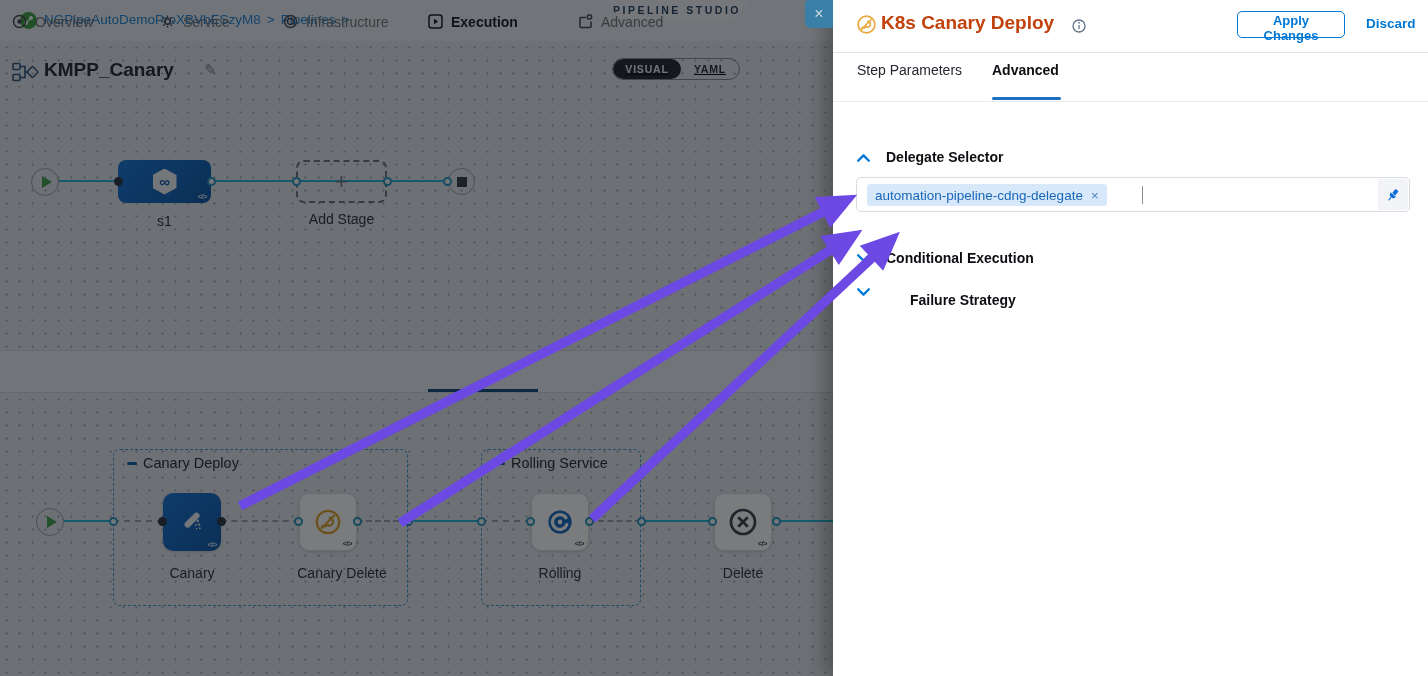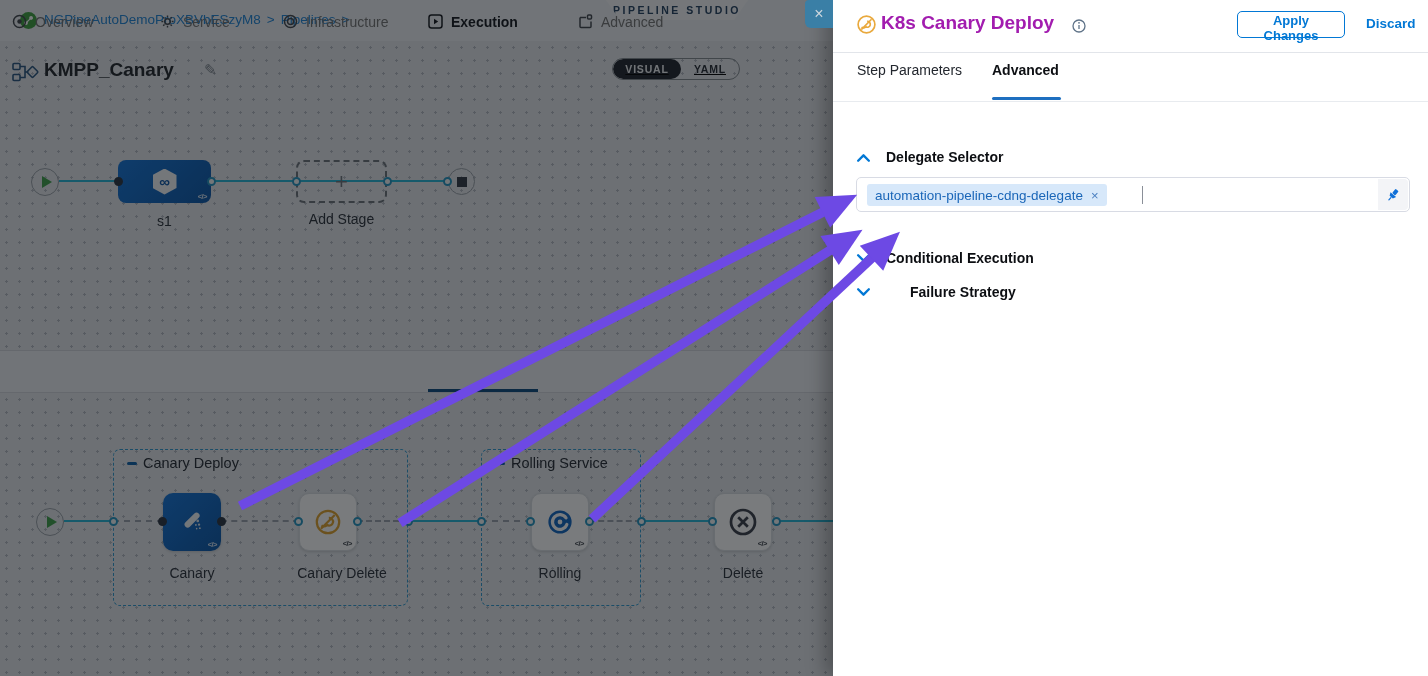--- a/index.html
+++ b/index.html
@@ -74,21 +74,21 @@
             justify-content:center;cursor:pointer;box-shadow:0 1px 3px rgba(0,0,0,.15);}
   .stepcard.blue{background:linear-gradient(135deg,#1374d8,#0c57a8);border:none;}
   
   #dim{position:absolute;left:0;top:0;width:833px;height:676px;background:rgba(11,14,19,0.55);z-index:40;}
   #drawer-close{position:absolute;left:805px;top:0;width:28px;height:28px;background:#3a7fa6;
                 border:none;border-radius:4px 0 0 6px;color:#cdd7de;font-size:16px;line-height:26px;
                 text-align:center;padding:0;cursor:pointer;z-index:50;}
   
   #drawer{position:absolute;left:833px;top:0;width:595px;height:676px;background:#ffffff;z-index:45;
           box-shadow:-8px 0 18px rgba(0,0,0,.28);}
-  .d-title{position:absolute;left:48px;top:12px;font-size:19px;font-weight:bold;color:#a21caf;}
+  .d-title{position:absolute;left:48px;top:12px;font-size:19px;font-weight:bold;color:#c2410c;}
   .d-apply{position:absolute;left:404px;top:11px;width:108px;height:27px;background:#fff;
            border:1.5px solid #0278d5;border-radius:5px;color:#0278d5;font-size:13px;font-weight:bold;
            font-family:inherit;cursor:pointer;}
   .d-discard{position:absolute;left:533px;top:16px;font-size:13.5px;font-weight:bold;color:#0278d5;
              cursor:pointer;}
   .d-div1{position:absolute;left:0;top:52px;width:595px;height:1px;background:#e2e5ea;}
   .d-tab{position:absolute;top:62px;font-size:14px;color:#23272e;cursor:pointer;text-align:right;}
   .d-tab.active{font-weight:bold;color:#0d0f13;}
   .d-tab-underline{position:absolute;left:159px;top:97px;width:69px;height:3px;background:#1e6fc0;border-radius:2px;}
   .d-div2{position:absolute;left:0;top:101px;width:595px;height:1px;background:#e8ebef;}
@@ -348,21 +348,21 @@
     </div>
 
     <svg class="chev" style="top:251px;" viewBox="0 0 14 9">
         <polyline points="2,1.5 7,6.5 12,1.5" fill="none" stroke="#0278d5" stroke-width="2.2" stroke-linecap="round" stroke-linejoin="round"></polyline>
       </svg>
     <div class="sec-label" style="top:250px;">Conditional Execution</div>
 
     <svg class="chev" style="top:285px;" viewBox="0 0 14 9">
         <polyline points="2,1.5 7,6.5 12,1.5" fill="none" stroke="#0278d5" stroke-width="2.2" stroke-linecap="round" stroke-linejoin="round"></polyline>
       </svg>
-    <div class="sec-label" style="top:284px;padding-left:24px;">Failure Strategy</div>
+    <div class="sec-label" style="top:292px;padding-left:24px;">Failure Strategy</div>
   </div>
 
   <svg id="arrows" width="1428" height="676" viewBox="0 0 1428 676">
     <defs>
       <marker id="ah" viewBox="0 0 10 10" refX="6.5" refY="5" markerWidth="4.6" markerHeight="4.1" orient="auto-start-reverse">
         <path d="M0 0.6 L10 5 L0 9.4 Z" fill="#6D49E4"></path>
       </marker>
     </defs>
     <g stroke="#6D49E4" stroke-width="9.5">
       <line x1="240" y1="506" x2="845" y2="201" marker-end="url(#ah)"></line>

